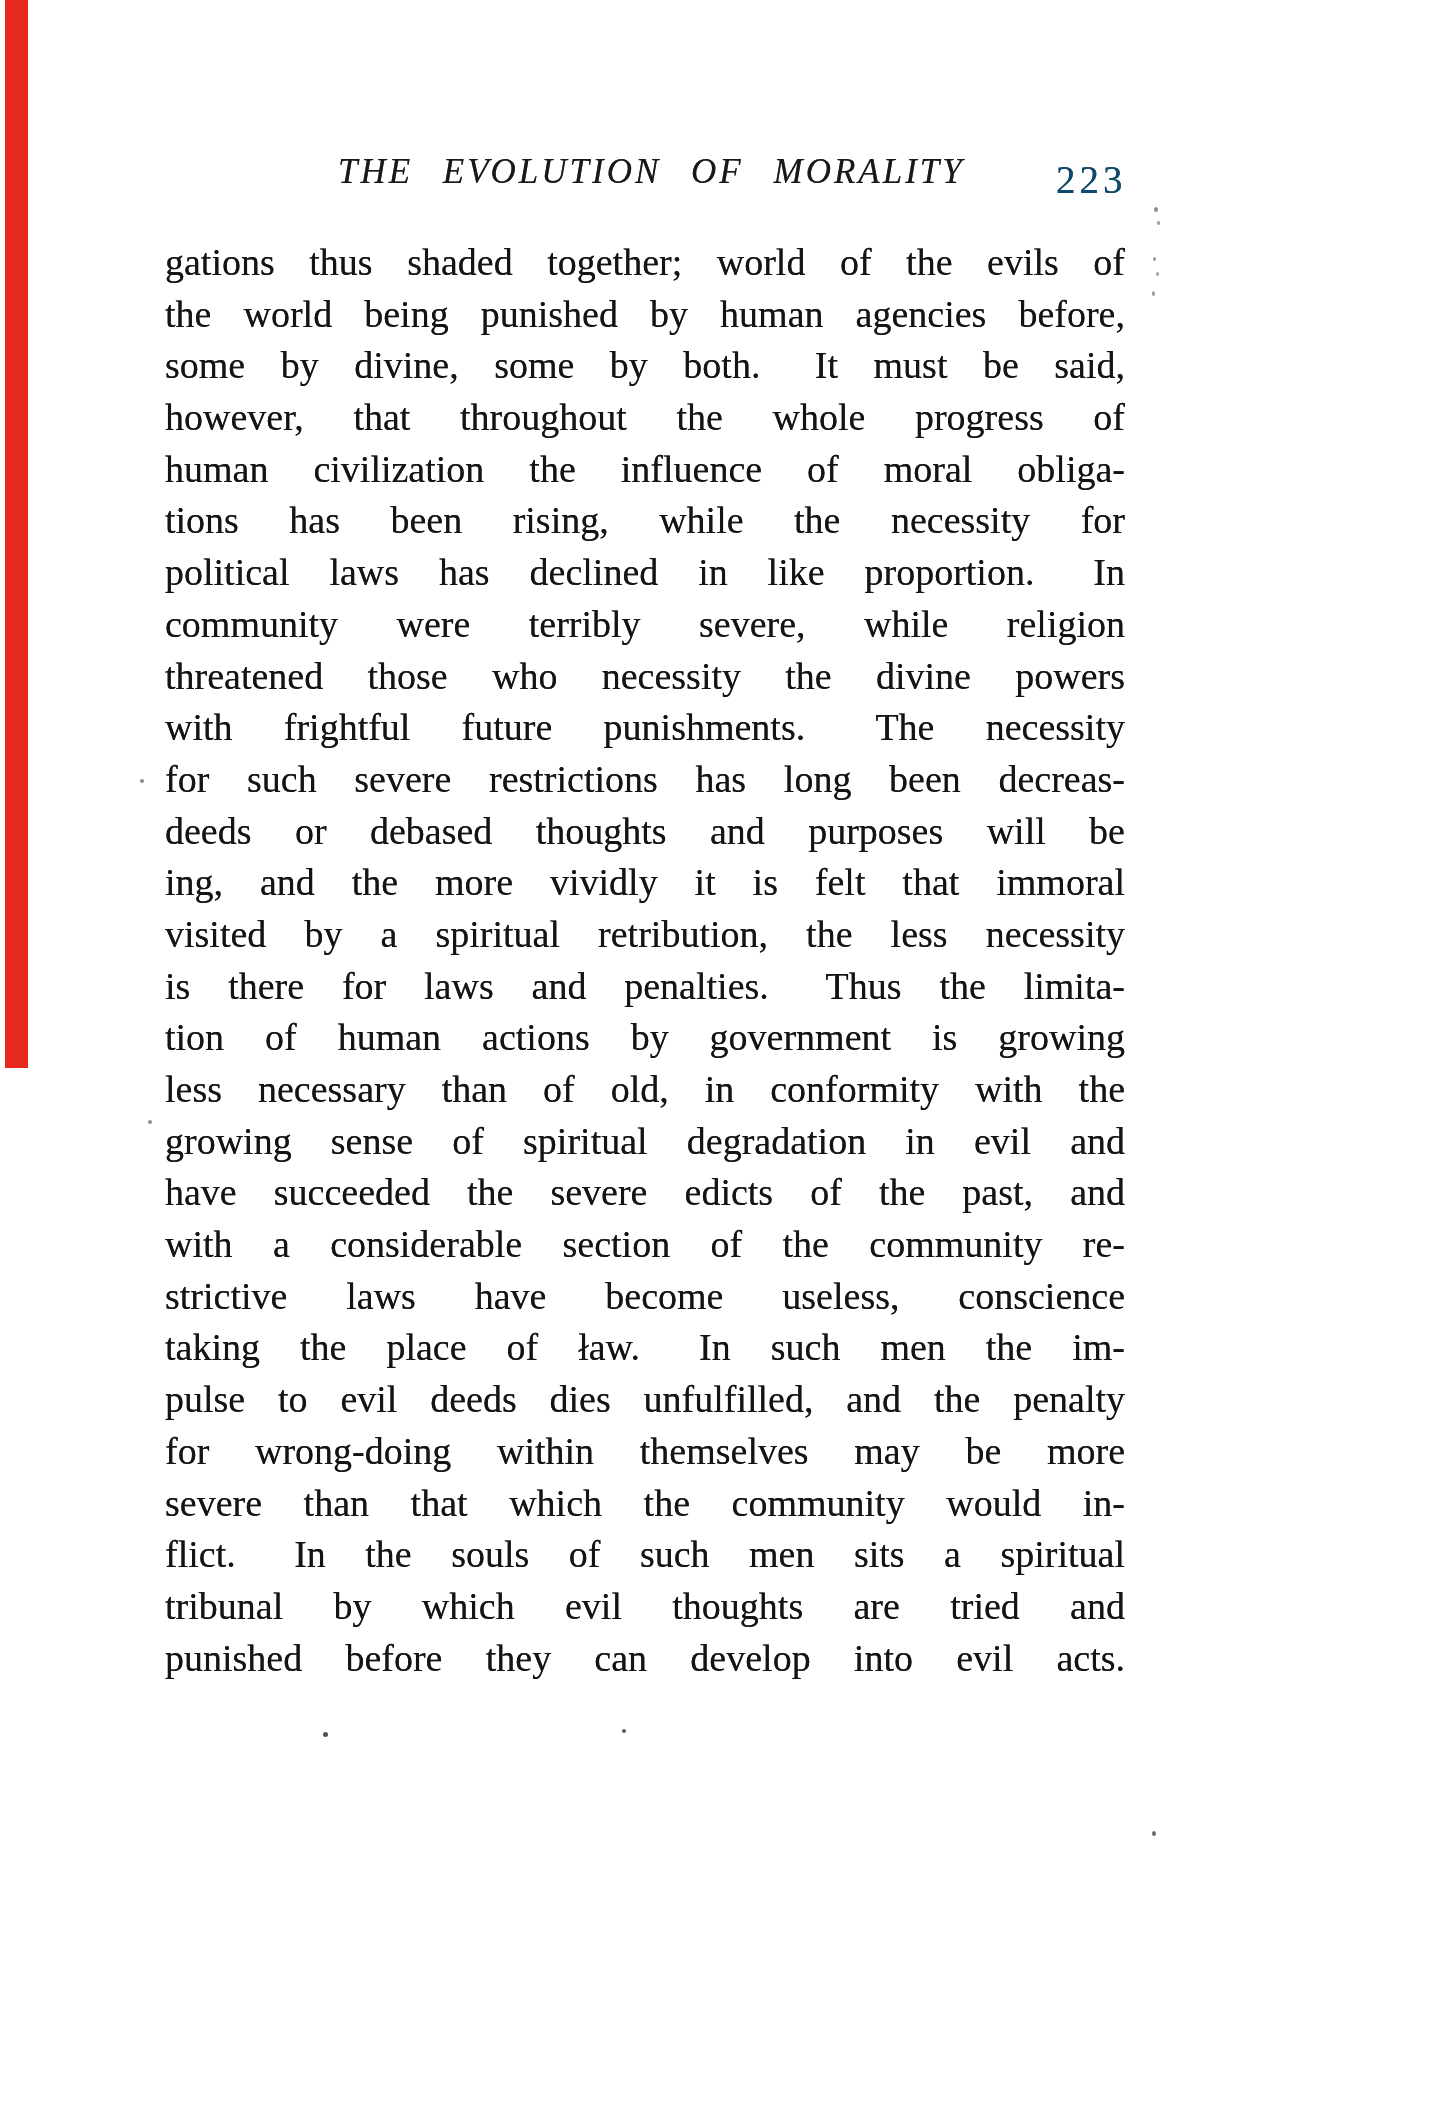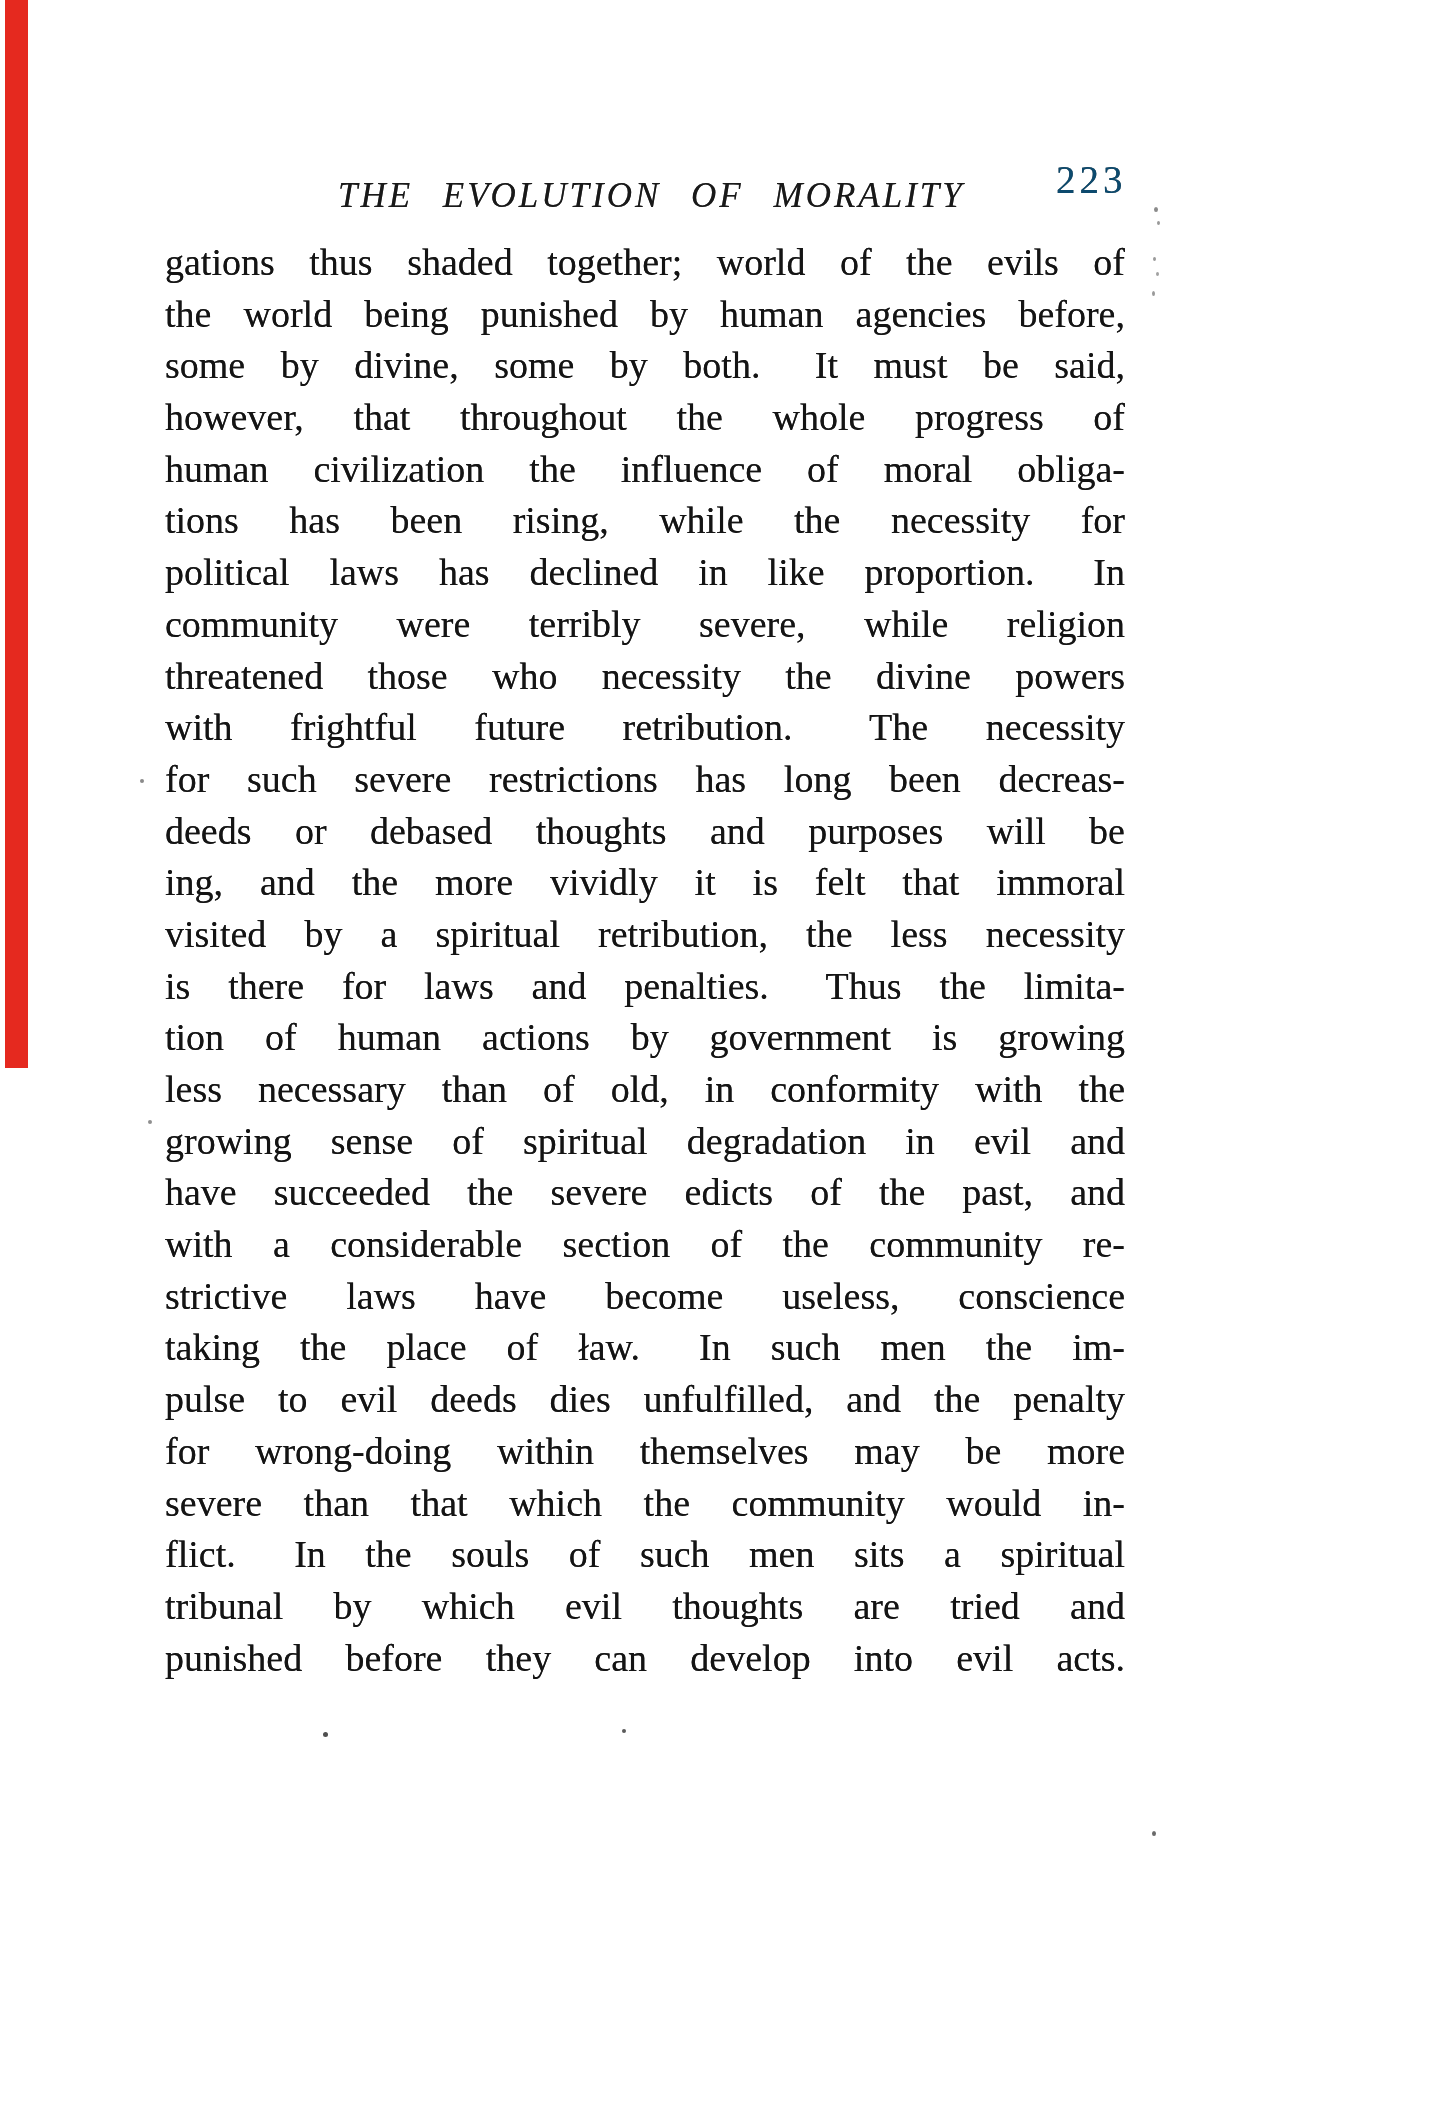--- a/index.html
+++ b/index.html
@@ -20,21 +20,21 @@
     position: absolute;
     left: 5px;
     top: 0;
     width: 23px;
     height: 1068px;
     background: #e5291f;
   }
   .running-header {
     position: absolute;
     left: 338px;
-    top: 178px;
+    top: 154px;
     width: 640px;
     font-style: italic;
     font-size: 35px;
     line-height: 1;
     letter-spacing: 3px;
     word-spacing: 18px;
     white-space: nowrap;
     color: #191919;
     text-shadow: 0 0 0.5px rgba(0,0,0,0.65);
   }
@@ -92,21 +92,21 @@
   <div class="body-text" id="body-text">
       <div class="line">gations thus shaded together; world of the evils of</div>
       <div class="line">the world being punished by human agencies before,</div>
       <div class="line">some by divine, some by both.  It must be said,</div>
       <div class="line">however, that throughout the whole progress of</div>
       <div class="line">human civilization the influence of moral obliga-</div>
       <div class="line">tions has been rising, while the necessity for</div>
       <div class="line">political laws has declined in like proportion.  In</div>
       <div class="line">community were terribly severe, while religion</div>
       <div class="line">threatened those who necessity the divine powers</div>
-      <div class="line">with frightful future retribution.  The necessity</div>
+      <div class="line">with frightful future punishments.  The necessity</div>
       <div class="line">for such severe restrictions has long been decreas-</div>
       <div class="line">deeds or debased thoughts and purposes will be</div>
       <div class="line">ing, and the more vividly it is felt that immoral</div>
       <div class="line">visited by a spiritual retribution, the less necessity</div>
       <div class="line">is there for laws and penalties.  Thus the limita-</div>
       <div class="line">tion of human actions by government is growing</div>
       <div class="line">less necessary than of old, in conformity with the</div>
       <div class="line">growing sense of spiritual degradation in evil and</div>
       <div class="line">have succeeded the severe edicts of the past, and</div>
       <div class="line">with a considerable section of the community re-</div>

